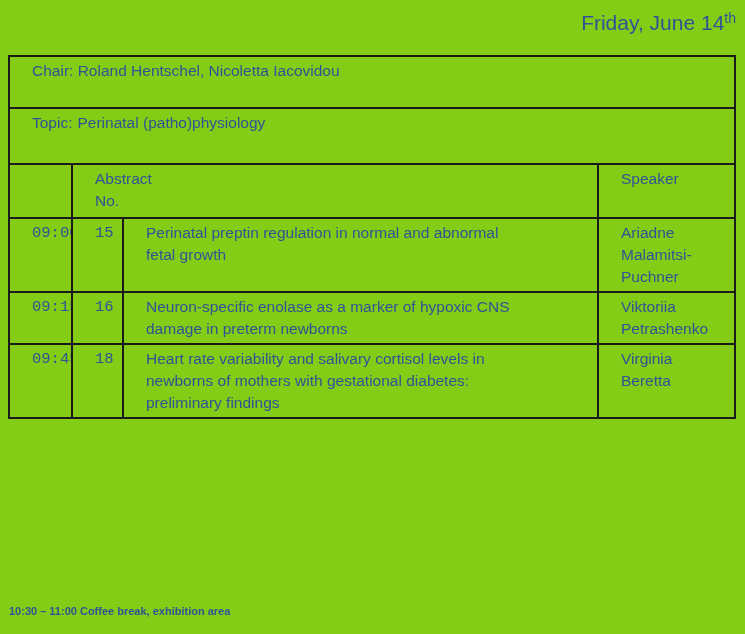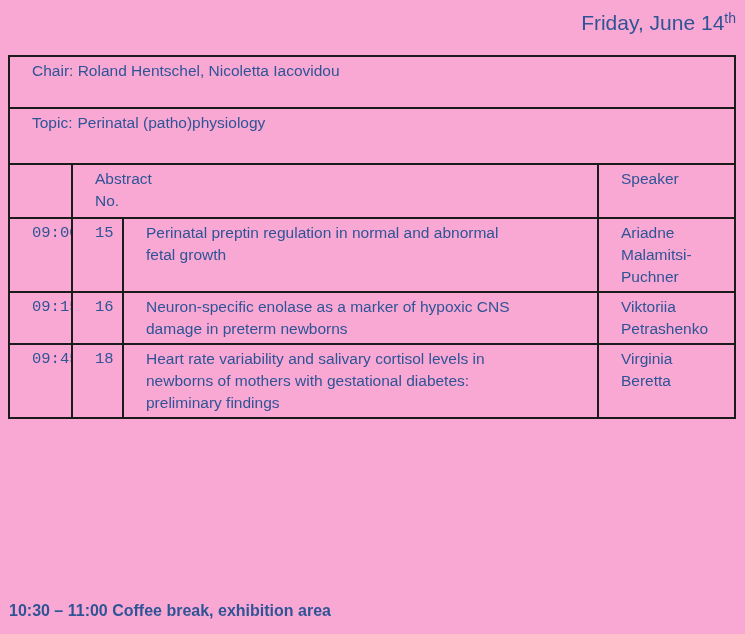--- a/index.html
+++ b/index.html
@@ -4,21 +4,21 @@
 <style>
   html, body {
     margin: 0;
     padding: 0;
     background: #ffffff;
   }
   .page {
     position: relative;
     width: 745px;
     height: 634px;
-    background: #f9a8d4;
+    background: #84cc16;
     font-family: "Liberation Sans", sans-serif;
     color: #2F5496;
     overflow: hidden;
   }
   .date-line {
     position: absolute;
     top: 9px;
     right: 9px;
     font-size: 21px;
     line-height: 28px;
@@ -63,21 +63,21 @@
     padding-left: 2px;
     padding-right: 2px;
     font-family: Liberation Mono, monospace;
   }
   .bold { font-weight: normal; }
   .topic-value { margin-left: 5px; }
   .footer-note {
     position: absolute;
     left: 9px;
     top: 599px;
-    font-size: 16px;
+    font-size: 11px;
     font-weight: bold;
     line-height: 24px;
     white-space: nowrap;
   }
 </style>
 </head>
 <body>
 
 <div class="page">
 

